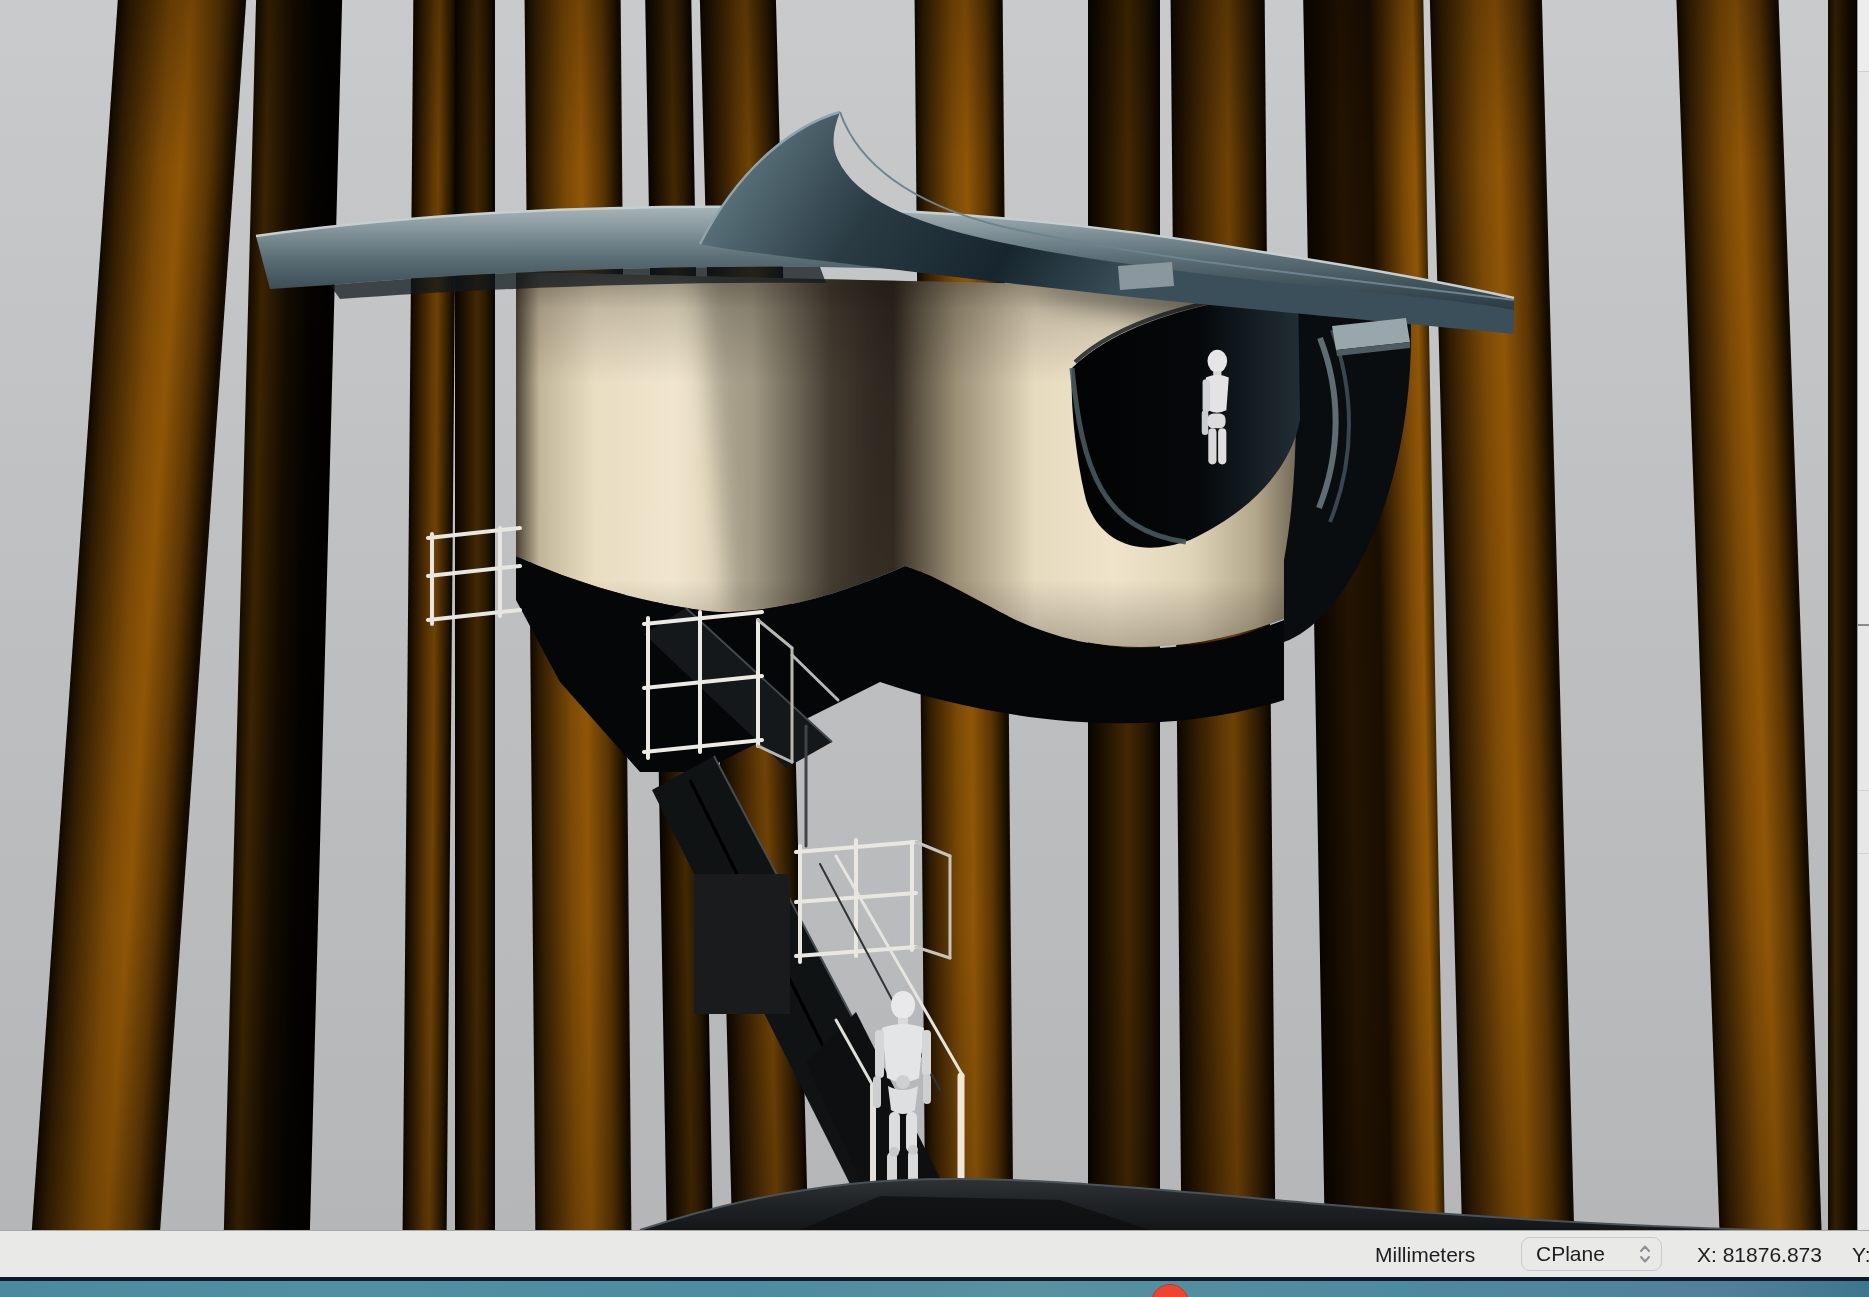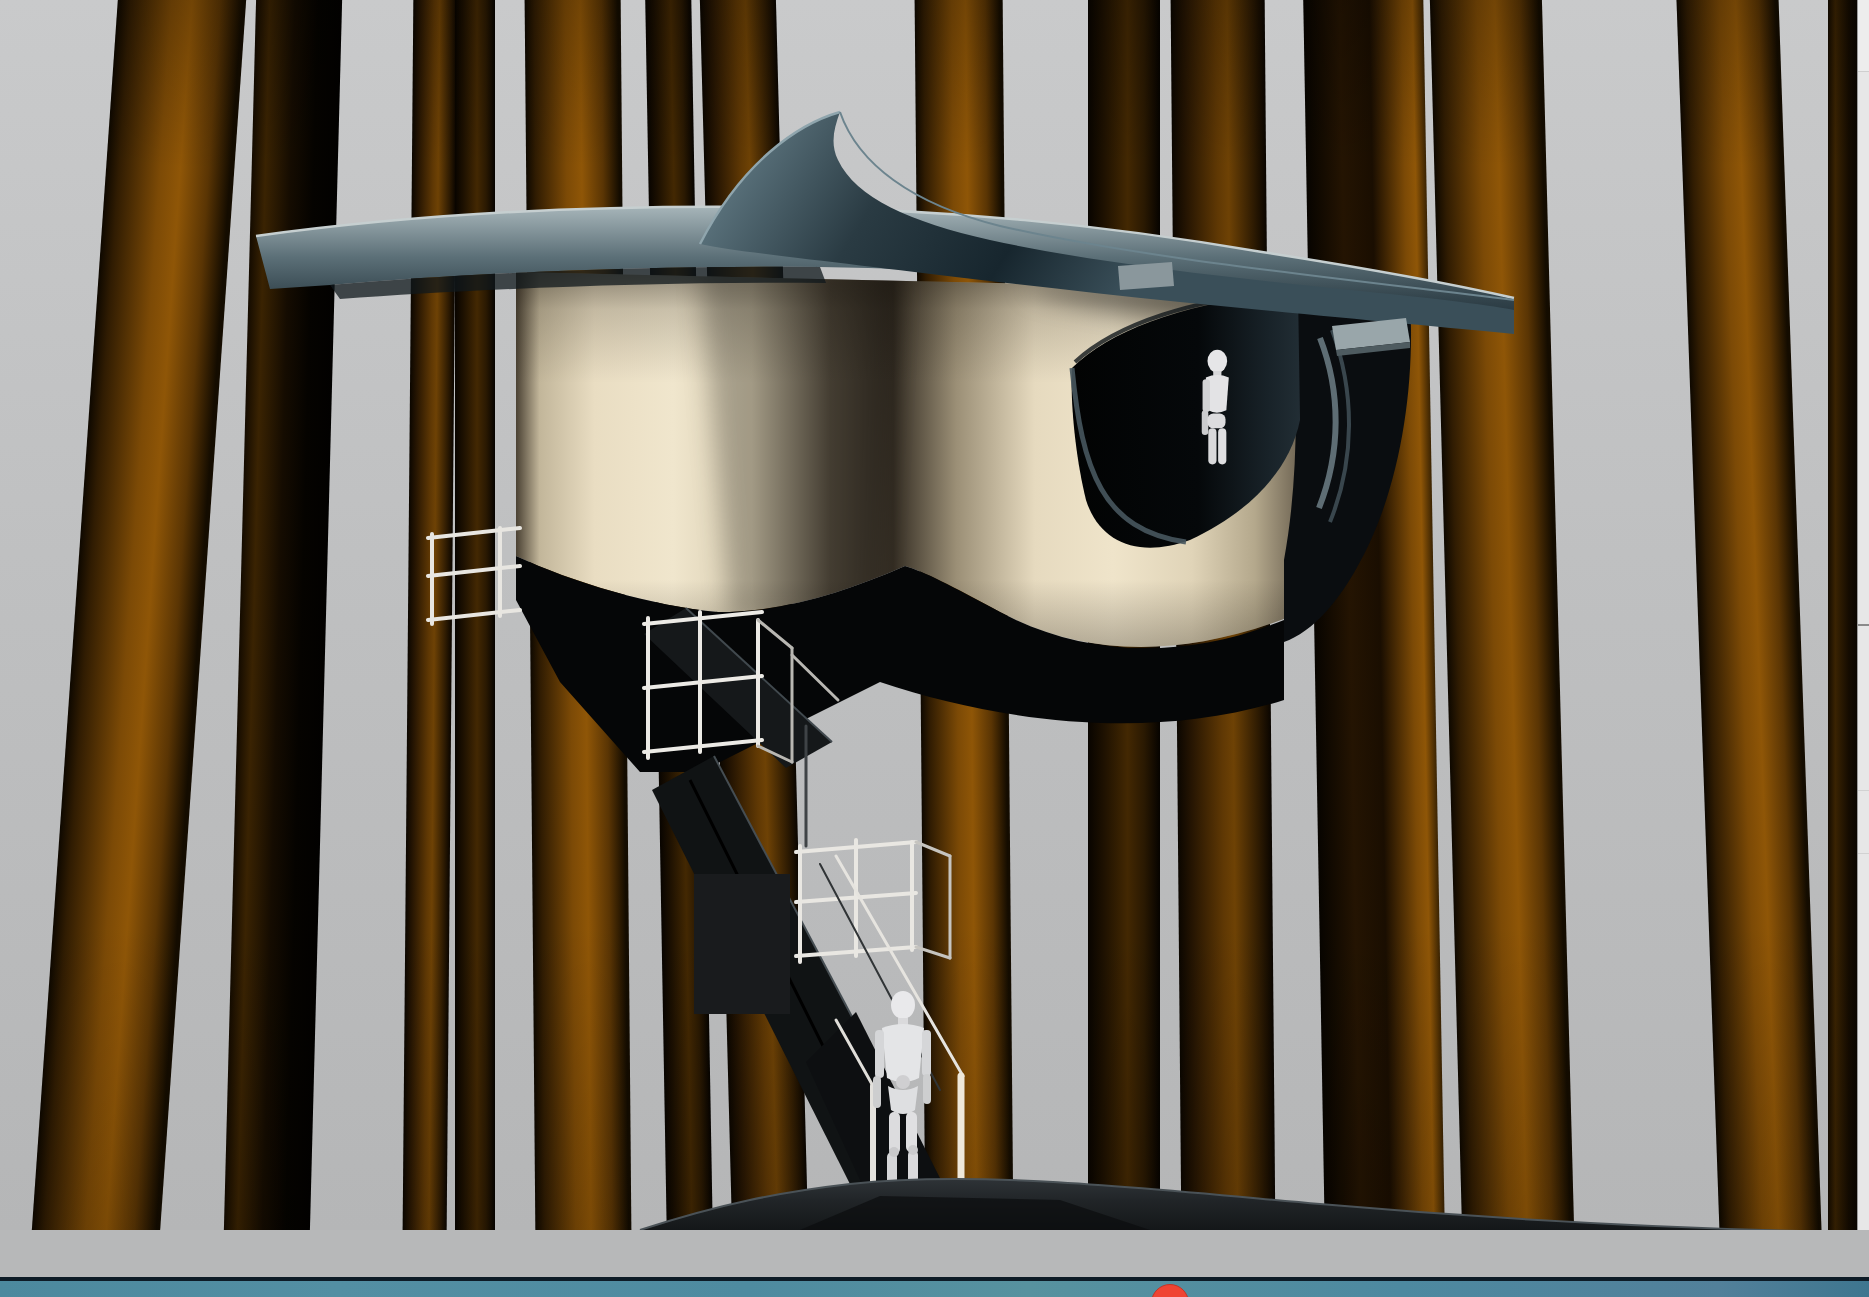--- a/index.html
+++ b/index.html
@@ -254,19 +254,35 @@
     </svg>
   </div>
 
   <div class="right-edge">
     <div class="seg seg-a"></div>
     <div class="seg seg-b"></div>
     <div class="seg seg-c"></div>
     <div class="seg seg-d"></div>
   </div>
 
+  <div class="status-bar">
+    <span class="units">Millimeters</span>
+
+    <div class="popup">
+      <span class="popup-label">CPlane</span>
+      <span class="popup-chevrons">
+        <svg width="12" height="20" viewBox="0 0 12 20">
+          <path d="M 2,7 L 6,2.5 L 10,7" fill="none" stroke="#8e8e93" stroke-width="2" stroke-linecap="round" stroke-linejoin="round"></path>
+          <path d="M 2,13 L 6,17.5 L 10,13" fill="none" stroke="#8e8e93" stroke-width="2" stroke-linecap="round" stroke-linejoin="round"></path>
+        </svg>
+      </span>
+    </div>
+
+    <span class="coord-x">X: 81876.873</span>
+    <span class="coord-y">Y:</span>
+  </div>
 
   <div class="win-edge"></div>
   <div class="dock-strip">
     <div class="red-dot"></div>
   </div>
 
 </div>
 
 </body></html>

